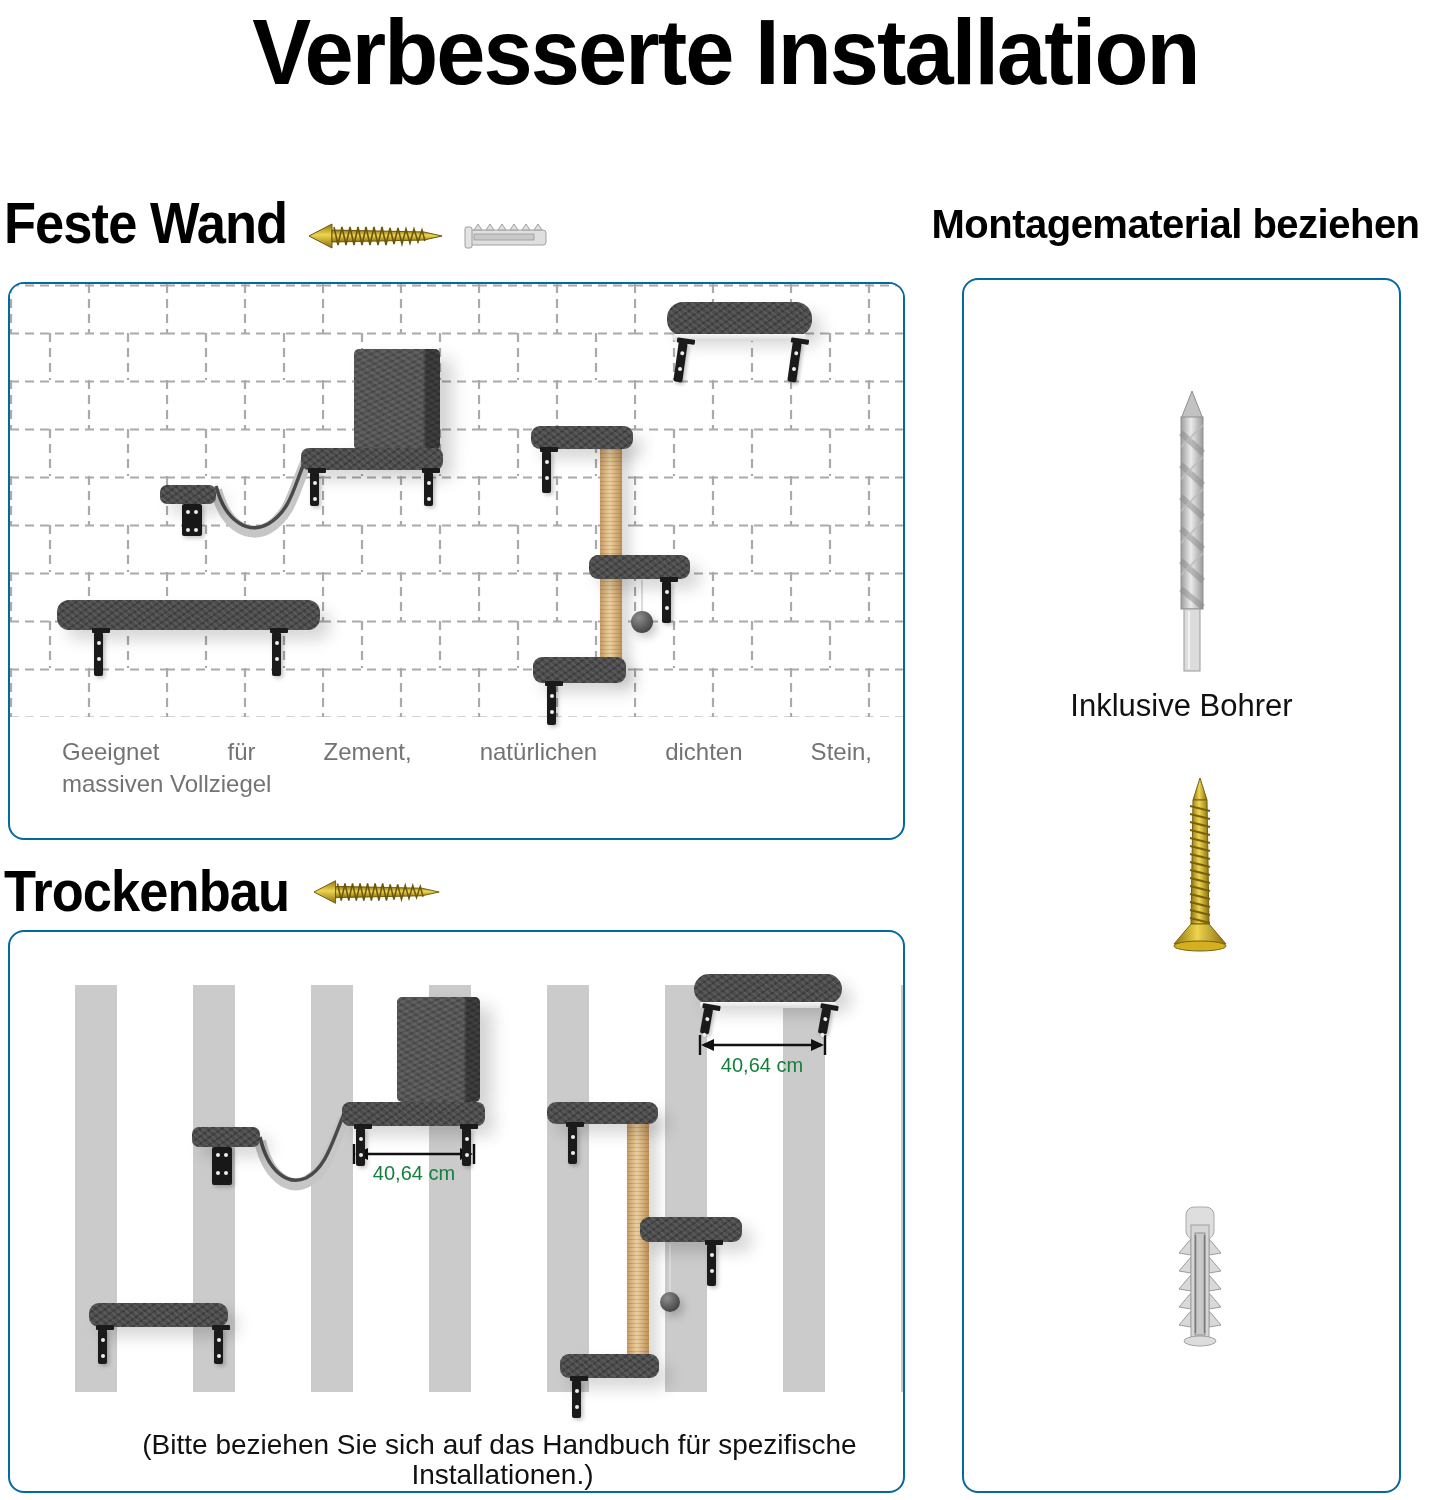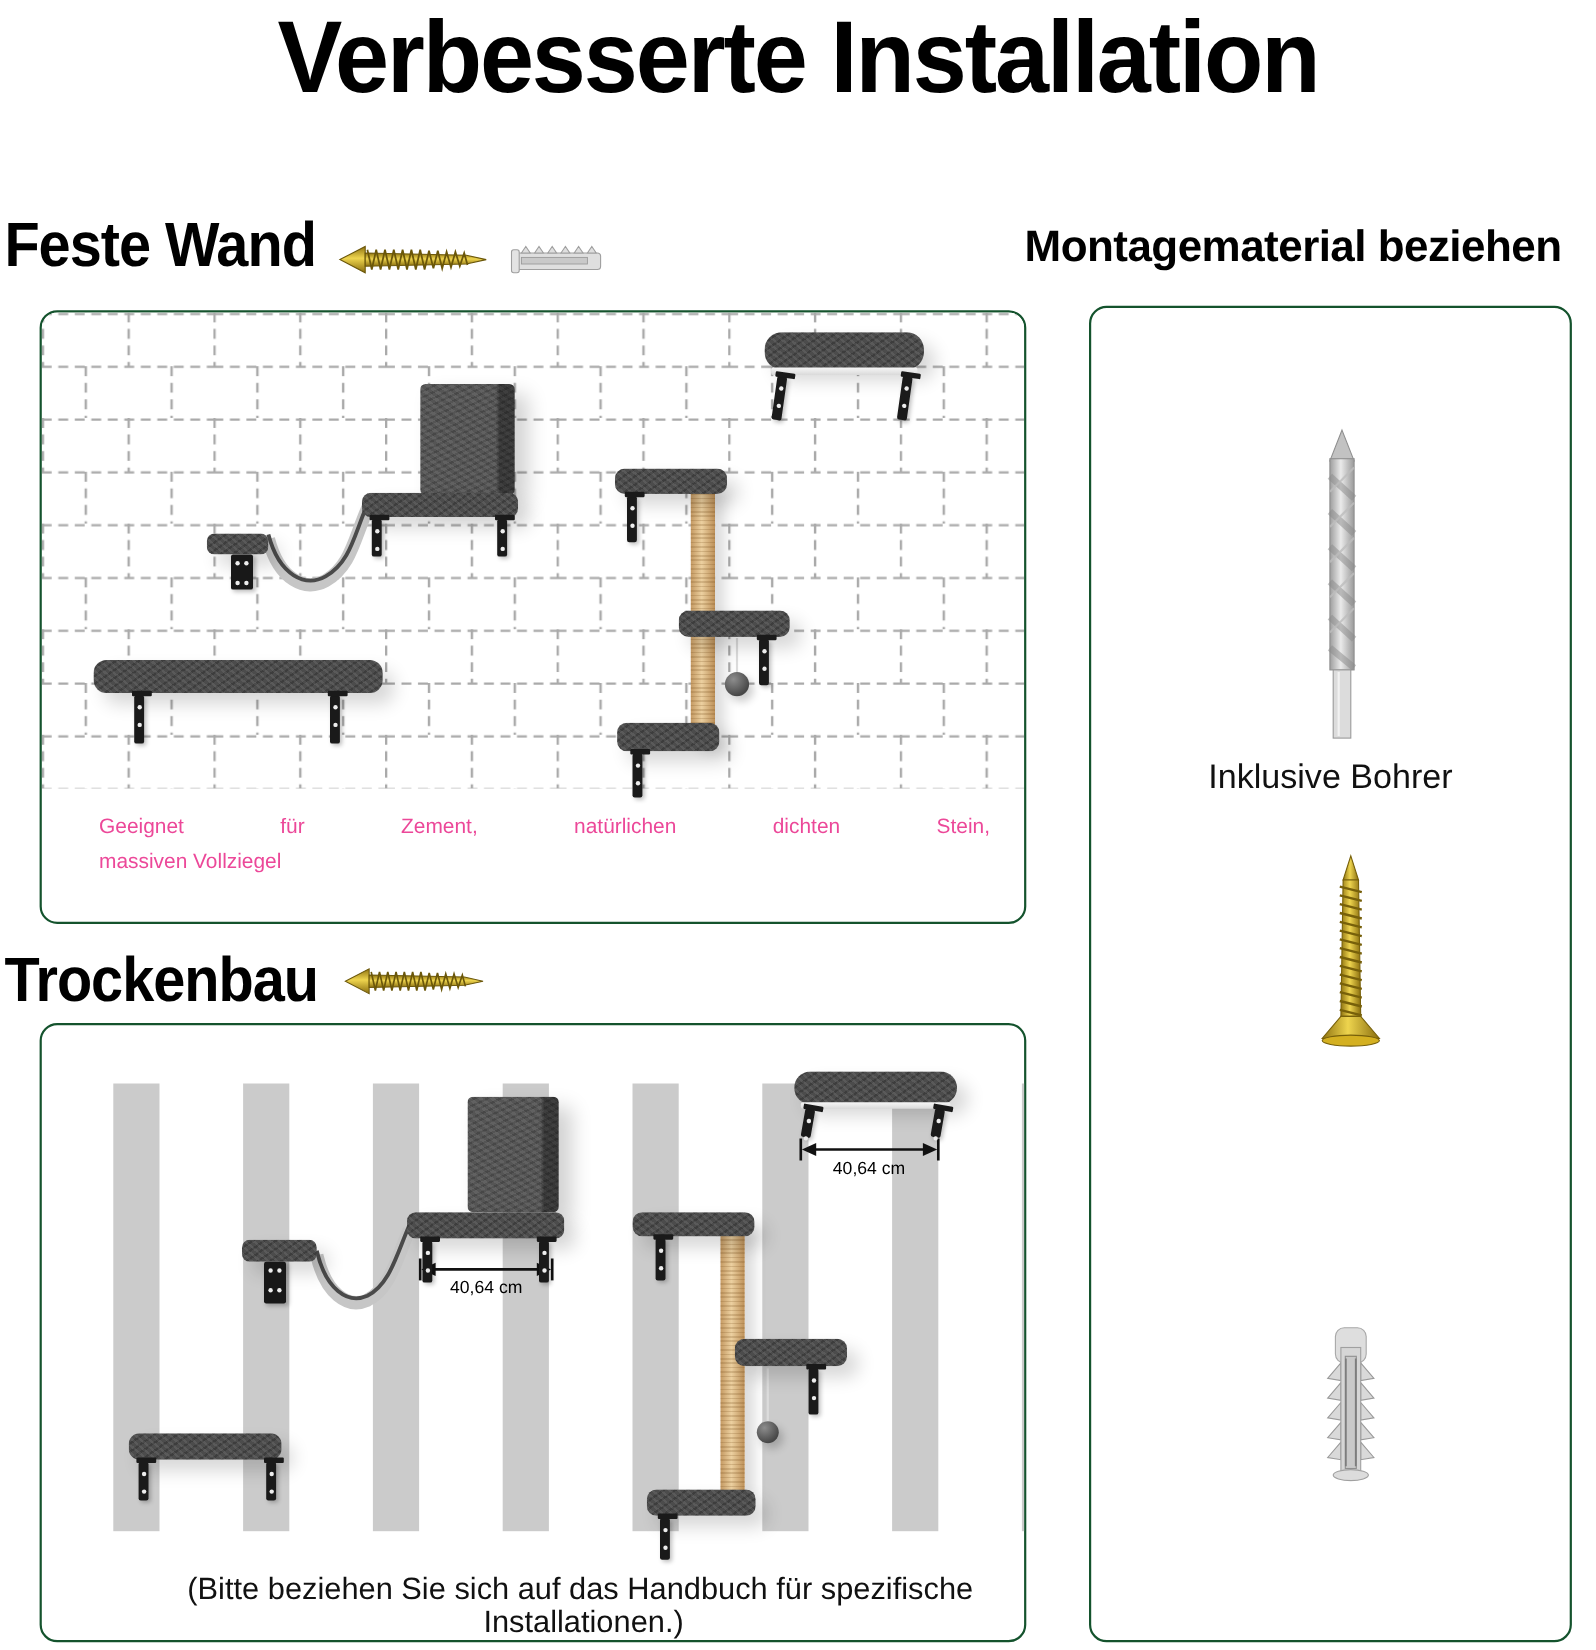--- a/index.html
+++ b/index.html
@@ -10,22 +10,22 @@
   .title{position:absolute;left:0;top:0;width:100%;text-align:center;
          font-size:93px;font-weight:bold;letter-spacing:-2px;line-height:1.12;
          transform:scaleX(0.95);transform-origin:center top;color:#000;}
 
   .sect-head{position:absolute;font-size:57px;font-weight:bold;letter-spacing:-1px;line-height:1;
              transform:scaleX(0.92);transform-origin:left center;color:#000;white-space:nowrap;}
 
   .right-head{position:absolute;left:900px;top:202px;width:551px;text-align:center;
               font-size:40px;font-weight:bold;letter-spacing:-0.5px;white-space:nowrap;}
 
-  .panel{position:absolute;background:#ffffff;border:2px solid #14532d;border-radius:16px;
-         overflow:hidden;box-sizing:border-box;margin-left:28px;}
+  .panel{position:absolute;background:#ffffff;border:2px solid #0369a1;border-radius:16px;
+         overflow:hidden;box-sizing:border-box;}
 
   .stripe{position:absolute;width:42px;background:#cbcbcb;}
 
   .cushion{position:absolute;background:#4c4c4c;border-radius:11px;
            background-image:repeating-linear-gradient(40deg,rgba(255,255,255,0.08) 0 2px,transparent 2px 5px),
                             repeating-linear-gradient(-35deg,rgba(0,0,0,0.20) 0 2px,transparent 2px 6px);
            box-shadow:10px 10px 16px rgba(0,0,0,0.16);}
   .board{position:absolute;background:linear-gradient(#f7f7f7,#d9d9d9);border-radius:2px;}
   .cube{position:absolute;border-radius:5px;background-color:#555555;
         background-image:linear-gradient(to right,transparent 80%,rgba(0,0,0,0.35) 84%),
@@ -38,24 +38,24 @@
   .bkt{position:absolute;width:9px;background:#1a1a1a;border-radius:2px;box-shadow:2px 2px 4px rgba(0,0,0,0.25);}
   .bkt::before{content:"";position:absolute;left:-2px;top:-4px;width:18px;height:5px;background:#1a1a1a;border-radius:1px;}
   .bkt::after{content:"";position:absolute;left:2.5px;top:9px;width:4px;height:4px;border-radius:50%;background:#ededed;
               box-shadow:0 16px 0 #ededed;}
   .plate{position:absolute;width:20px;background:#181818;border-radius:2px;box-shadow:2px 2px 4px rgba(0,0,0,0.25);}
   .plate::after{content:"";position:absolute;left:4px;top:6px;width:4px;height:4px;border-radius:50%;background:#ededed;
                 box-shadow:8px 0 0 #ededed,0 18px 0 #ededed,8px 18px 0 #ededed;}
   .ball{position:absolute;border-radius:50%;background:radial-gradient(circle at 35% 30%,#8d8d8d,#474747 72%);
         box-shadow:4px 5px 8px rgba(0,0,0,0.2);}
 
-  .desc{position:absolute;left:52px;top:452px;width:810px;font-size:19px;line-height:31.5px;color:#ec4899;}
+  .desc{position:absolute;left:52px;top:452px;width:810px;font-size:24px;line-height:31.5px;color:#737373;}
   .jline{display:block;text-align:justify;text-align-last:justify;}
 
-  .dim-label{position:absolute;width:130px;text-align:center;font-size:16px;color:#000000;white-space:nowrap;}
+  .dim-label{position:absolute;width:130px;text-align:center;font-size:20px;color:#15803d;white-space:nowrap;}
 
   .note-b{position:absolute;left:0;top:464px;width:100%;text-align:center;font-size:29px;font-weight:bold;
           letter-spacing:-0.4px;color:#000;white-space:nowrap;}
   .note-r{position:absolute;left:0;width:100%;text-align:center;font-size:28px;color:#111;white-space:nowrap;}
 
   .hw-caption{position:absolute;left:0;top:408px;width:100%;text-align:center;font-size:31px;color:#111;}
 
   svg{display:block;}
 </style>
 </head>

